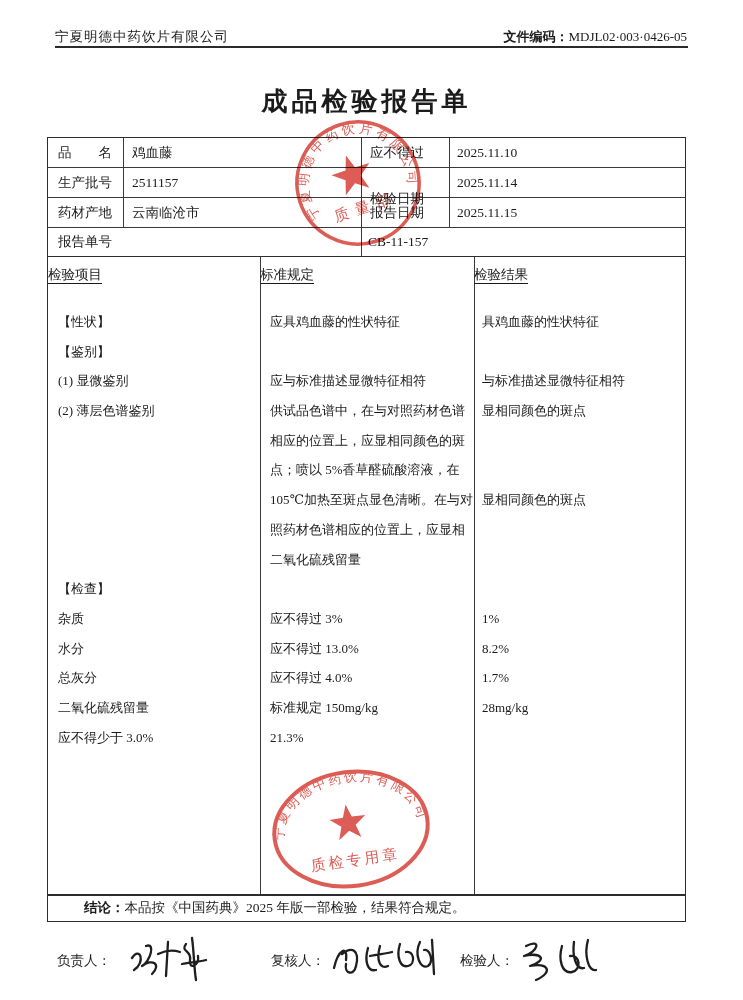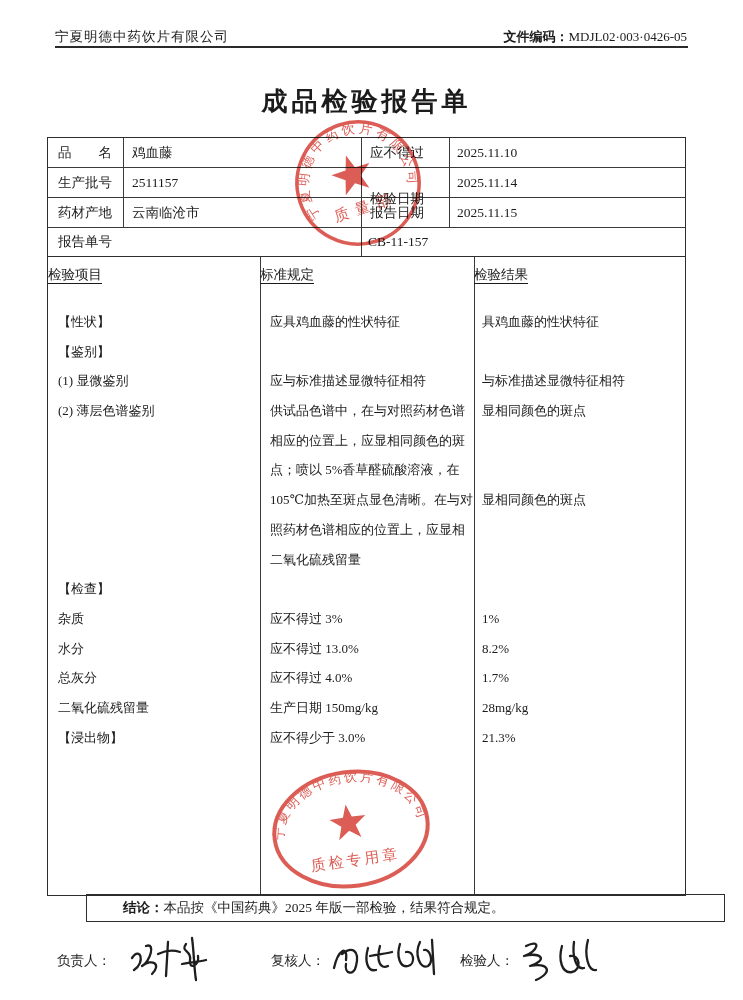--- a/index.html
+++ b/index.html
@@ -30,21 +30,21 @@
   .mt-col-head { position:absolute; top:9px; font-size:13.5px; 
     text-decoration:underline; text-underline-offset:4px; }
   .rows { position:absolute; left:0; top:50px; width:100%; }
   .mrow { display:flex; height:29.7px; line-height:29.7px; font-size:13px; }
   .mrow .c1 { width:212px; padding-left:10px; box-sizing:border-box; white-space:nowrap; }
   .mrow .c2 { width:214px; padding-left:10px; box-sizing:border-box; white-space:nowrap; }
   .mrow .c3 { flex:1; padding-left:8px; box-sizing:border-box; white-space:nowrap; }
 
   
   .conclusion { left:47px; top:894px; width:637px; height:26px; border:1.5px solid #2d2d2d;
-    line-height:26px; font-size:13.5px;margin-left:39px; }
+    line-height:26px; font-size:13.5px; }
   .conclusion .lbl { font-weight:bold; margin-left:36px; }
 
   
   .sig-label { top:952px; font-size:13.5px; }
   .sig-svg { top:936px; }
   .sig-svg path { stroke:#1e1e1e; stroke-width:2.3; fill:none;
     stroke-linecap:round; stroke-linejoin:round; }
 
   
   .stamp { mix-blend-mode:multiply; opacity:0.88; pointer-events:none; }
@@ -159,25 +159,24 @@
           <div class="c2">应不得过 13.0%</div>
           <div class="c3">8.2%</div>
         </div>
       <div class="mrow">
           <div class="c1">总灰分</div>
           <div class="c2">应不得过 4.0%</div>
           <div class="c3">1.7%</div>
         </div>
       <div class="mrow">
           <div class="c1">二氧化硫残留量</div>
-          <div class="c2">生产日期 150mg/kg</div>
+          <div class="c2">标准规定 150mg/kg</div>
           <div class="c3">28mg/kg</div>
         </div>
       <div class="mrow">
-          <div class="c1">【浸出物】</div>
           <div class="c2">应不得少于 3.0%</div>
           <div class="c3">21.3%</div>
         </div>
     </div>
   </div>
 
   <div class="abs conclusion"><span class="lbl">结论：</span><span>本品按《中国药典》2025 年版一部检验，结果符合规定。</span></div>
 
   <div class="abs sig-label" style="left:57px">负责人：</div>
   <div class="abs sig-label" style="left:271px">复核人：</div>

